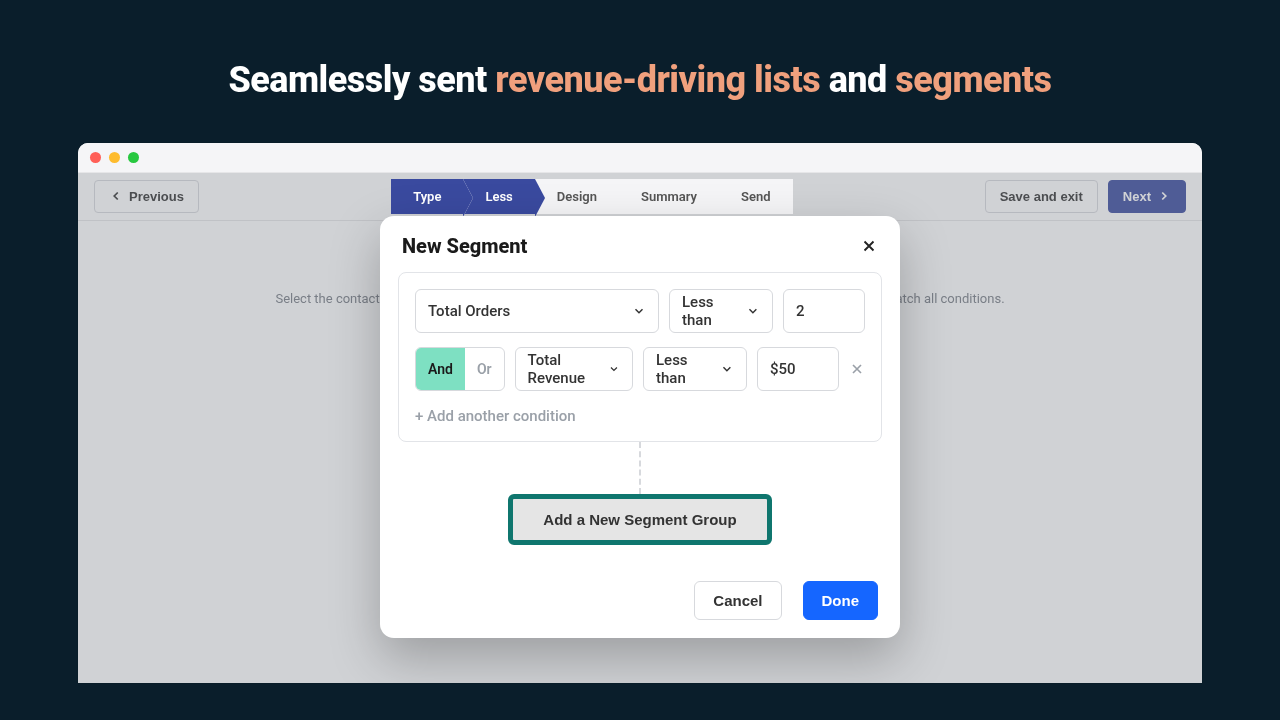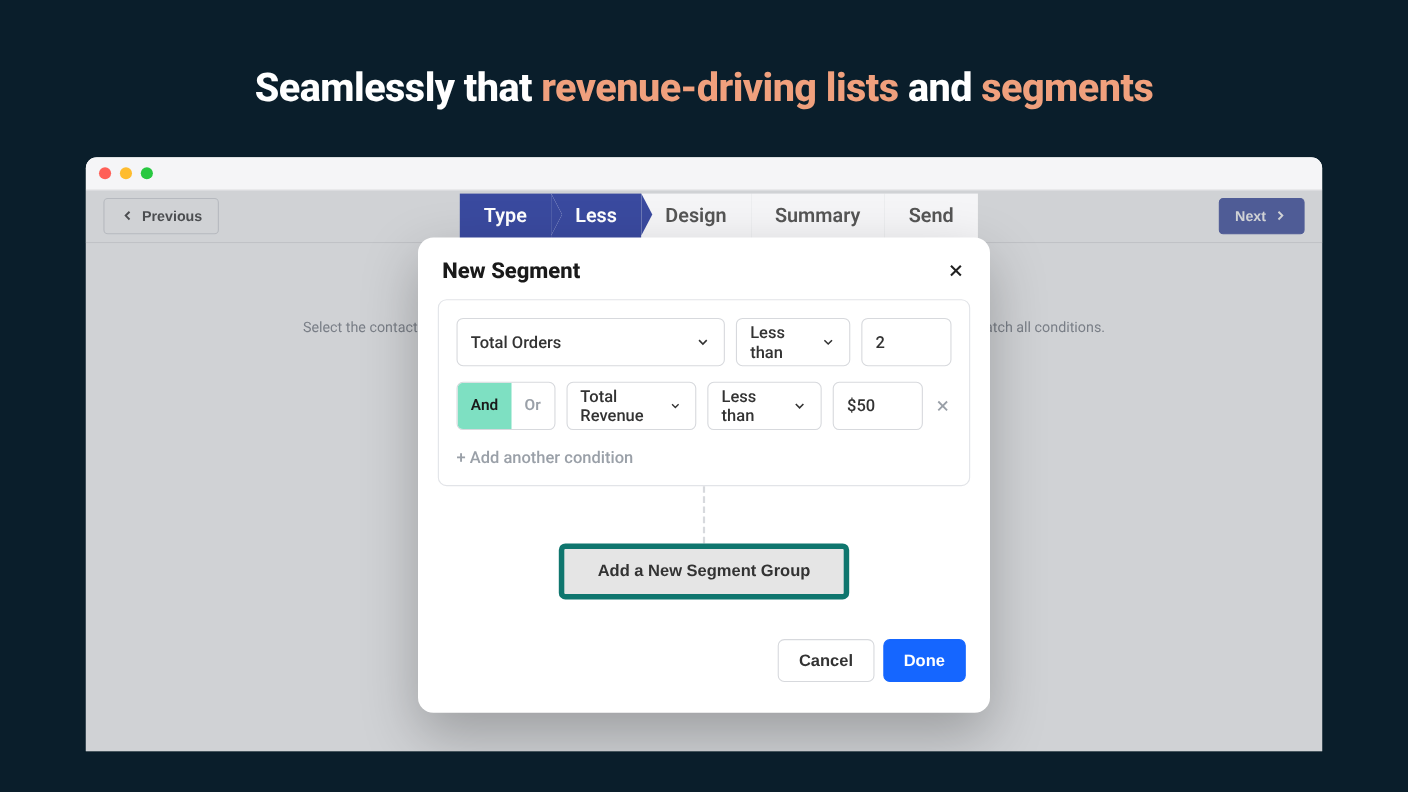--- a/index.html
+++ b/index.html
@@ -55,21 +55,21 @@
   }
   .btn {
     display:inline-flex;align-items:flex-start;gap:6px;
     border:1px solid #d7d9dd; background:#fff; color:#333;
     font-size:13px; font-weight:600; padding:8px 14px; border-radius:4px;
     cursor:pointer;
   }
   .btn.primary { background:#3a4a9f; color:#fff; border-color:#3a4a9f;}
   .stepper { display:flex; align-items:center; }
   .step {
-    padding: 10px 22px; font-size:18px; font-weight:600; color:#555;
+    padding: 10px 22px; font-size:13px; font-weight:600; color:#555;
     background:#f5f5f7; position:relative;
   }
   .step.active { background:#3a4a9f; color:#fff; }
   .step.active::after {
     content:""; position:absolute; right:-10px; top:0;
     border-top:19px solid transparent; border-bottom:19px solid transparent;
     border-left:10px solid #3a4a9f; z-index:1;
   }
   .step.active + .step.active::before {
     content:""; position:absolute; left:0; top:0;
@@ -115,32 +115,32 @@
   .andor > div.on { background:#7ee0c2; color:#1a1a1a;}
   .remove-x { width:16px; height:16px; color:#9aa0a8; cursor:pointer; flex:0 0 16px;}
   .addc { color:#9aa0a8; font-size:15px; font-weight:500; cursor:pointer; padding-top:2px;}
   .connector { width:1px; height:52px; border-left:2px dashed #d7d9dd; margin:0 auto;}
   .addgroup {
     display:block; margin:0 auto; border:5px solid #0f766e; background:#e5e5e5;
     padding:12px 30px; border-radius:6px; font-size:15px; font-weight:600; color:#333;
     cursor:pointer;
   }
   .modal-foot {
-    display:flex; justify-content:flex-end; gap:8px; padding:36px 22px 28px 22px;
+    display:flex; justify-content:flex-end; gap:21px; padding:36px 22px 18px 22px;
   }
   .mbtn { padding:10px 18px; border-radius:6px; font-size:15px; font-weight:600; cursor:pointer; border:1px solid #d7d9dd; background:#fff; color:#333;}
   .mbtn.blue { background:#1566ff; border-color:#1566ff; color:#fff;}
   svg.chev { width:14px; height:14px; }
 </style>
 </head>
 <body>
 
 <div class="hero">
   <h1>
-    <span>Seamlessly that </span><span class="accent">revenue-driving lists</span><span> and </span><span class="accent">segments</span><br>
+    <span>Seamlessly sent </span><span class="accent">revenue-driving lists</span><span> and </span><span class="accent">segments</span><br>
   </h1>
 </div>
 
 <div class="browser">
   <div class="titlebar">
     <div class="tldot red"></div>
     <div class="tldot yellow"></div>
     <div class="tldot green"></div>
   </div>
 
@@ -154,20 +154,21 @@
       <span>Previous</span>
     </button>
     <div class="stepper">
       <div class="step active">Type</div>
       <div class="step active">Less</div>
       <div class="step">Design</div>
       <div class="step">Summary</div>
       <div class="step">Send</div>
     </div>
     <div style="display:flex;gap:10px;">
+      <button class="btn">Save and exit</button>
       <button class="btn primary">
         <span>Next</span>
         <svg class="chev" viewBox="0 0 24 24" fill="none" stroke="currentColor" stroke-width="3">
             <path d="M9 18l6-6-6-6"></path>
           </svg>
       </button>
     </div>
   </div>
 
   <div class="bgtext">Select the contacts you would like to include in this campaign. The campaign will be sent to contacts that match all conditions.</div>

